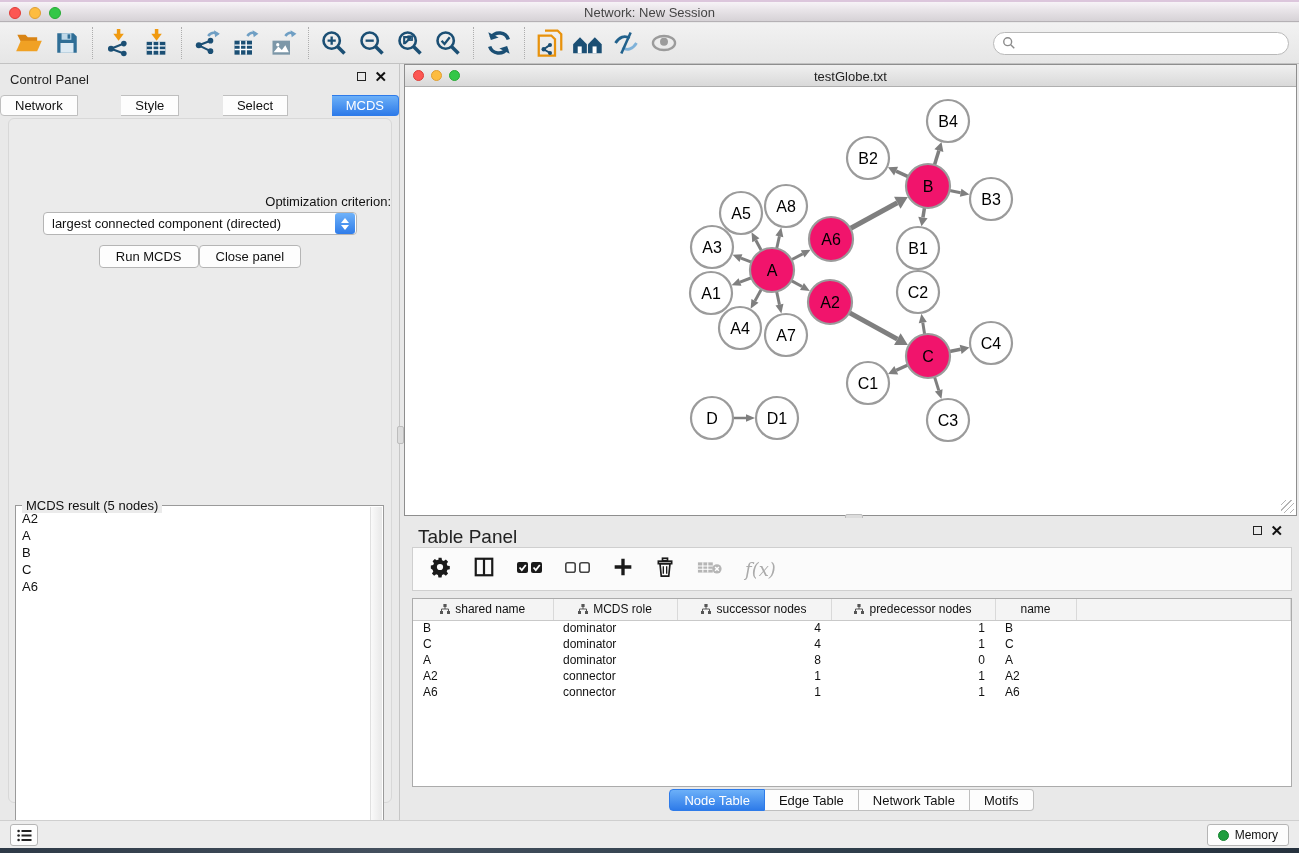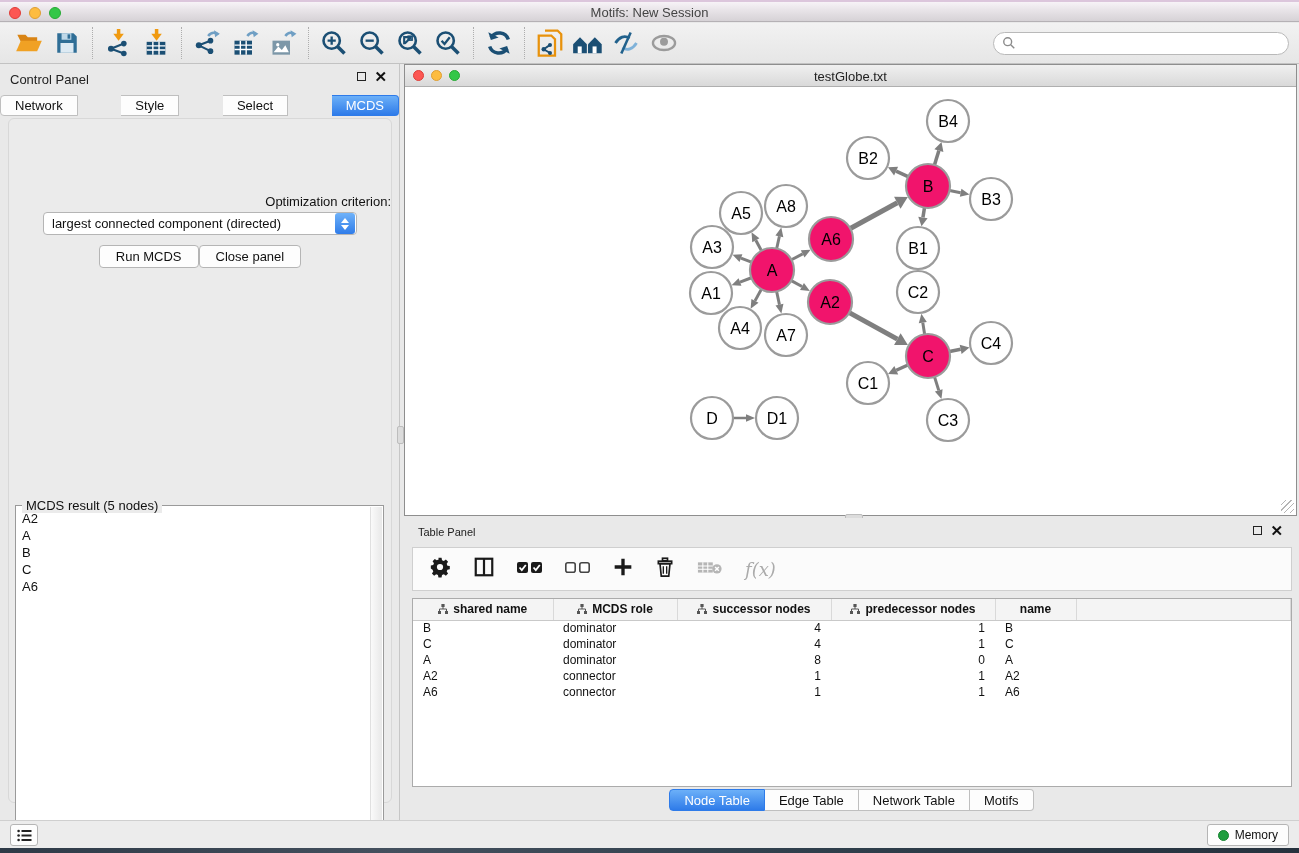--- a/index.html
+++ b/index.html
@@ -73,30 +73,30 @@
     background:linear-gradient(#F0F0F0,#D9D9D9); border-bottom:1px solid #AFAFAF; }
   .net-titlebar .title { position:absolute; left:0; right:0; top:4px; text-align:center; font-size:13px; color:#222; }
   .net-lights { position:absolute; left:8px; top:5px; display:flex; gap:7px; }
   .net-lights .light { width:11px; height:11px; }
   .net-canvas { position:absolute; left:0; top:22px; right:0; bottom:0; background:#fff; }
   .resize-grip { position:absolute; right:2px; bottom:2px; width:13px; height:13px;
     background:repeating-linear-gradient(135deg, transparent 0 3px, #B5B5B5 3px 4px); }
 
   
   .table-panel { position:absolute; left:404px; top:518px; width:895px; height:302px; background:#E9E9E9; }
-  .tp-head { position:absolute; left:14px; top:8px; font-size:11px; color:#222; }
+  .tp-head { position:absolute; left:14px; top:8px; font-size:19px; color:#222; }
   .tp-ctrls { position:absolute; right:16px; top:8px; }
   .tp-toolbar { position:absolute; left:8px; top:29px; width:880px; height:44px; background:#FBFBFB;
     border:1px solid #CFCFCF; display:flex; align-items:center; gap:22px; padding:17px 16px; }
   .fx { font-family:"DejaVu Serif", serif; font-style:italic; font-size:18px; color:#ABABAB; }
   .tp-tablewrap { position:absolute; left:8px; top:80px; width:880px; height:189px; background:#fff;
     border:1px solid #ABABAB; overflow:hidden; }
   table.datatable { border-collapse:collapse; width:100%; table-layout:fixed; }
   table.datatable th { height:21px; background:#F4F4F4; border-bottom:1px solid #C9C9C9;
-    border-right:1px solid #D9D9D9; font-size:12px; font-weight:bold; color:#111; text-align:center; }
+    border-right:1px solid #D9D9D9; font-size:12px; font-weight:normal; color:#111; text-align:center; }
   table.datatable th .hicon { margin-right:5px; vertical-align:-1px; }
   table.datatable td { height:16px; font-size:12px; color:#111; padding:0 10px; white-space:nowrap; }
   td.num { text-align:right; padding-right:14px; }
   .tp-tabs { position:absolute; left:0; right:0; top:271px; display:flex; justify-content:center; }
   .tp-tabs .tab { height:22px; }
 
   
   .statusbar { position:absolute; left:0; top:820px; width:1299px; height:28px; background:#ECECEC;
     border-top:1px solid #CFCFCF; }
   .sb-left-btn { position:absolute; left:10px; top:3px; width:28px; height:22px; background:#FDFDFD;
@@ -118,21 +118,21 @@
 <body>
 
 <div class="app">
 
   <div class="titlebar">
     <div class="lights">
       <div class="light red"></div>
       <div class="light yellow"></div>
       <div class="light green"></div>
     </div>
-    <div class="title">Motifs: New Session</div>
+    <div class="title">Network: New Session</div>
   </div>
 
   <div class="toolbar">
     <div class="tbtn">
       <svg width="28" height="28" viewBox="0 0 24 24">
           <path d="M2 5h7l2 2h8v4H5z" fill="#D98414"></path>
           <path d="M1 19l4-9h18l-4 9z" fill="#F0A124"></path>
         </svg>
     </div>
     <div class="tbtn">

